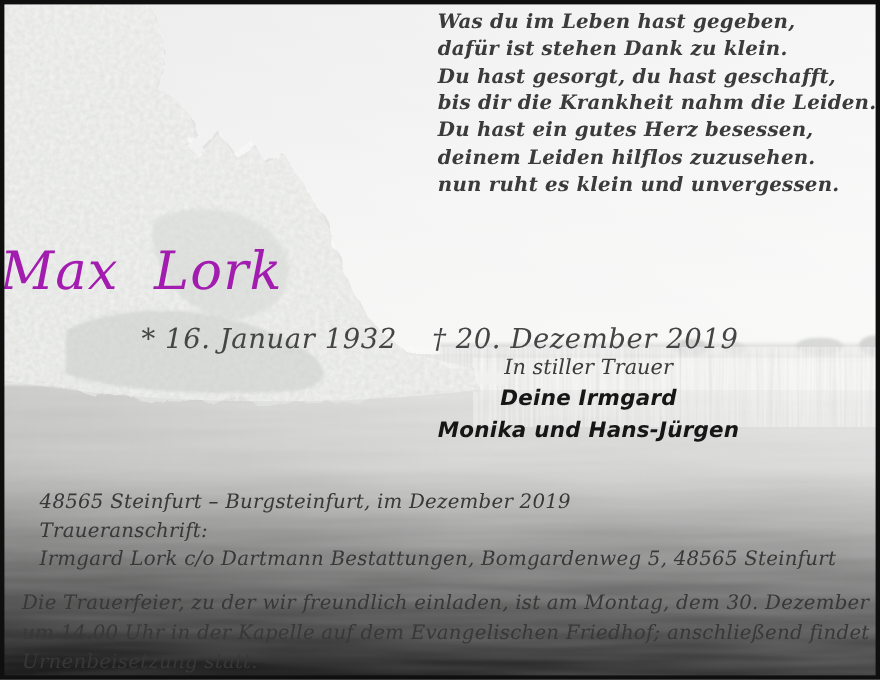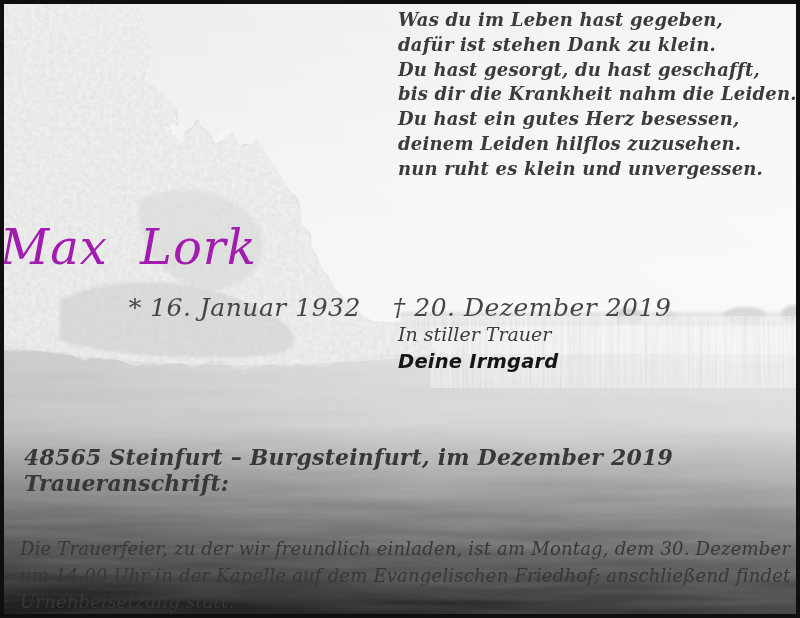--- a/index.html
+++ b/index.html
@@ -47,35 +47,35 @@
     display: flex; justify-content: center; gap: 32px;
     font-size: 25px;
     color: #454545;
     letter-spacing: 0.5px;
     margin-top: 17px;
   }
   .mourners {
     left: 398px; top: 320px;
     font-size: 19px; line-height: 28.4px;
     color: #3b3b3b;
+    text-align: center;
   }
   .mourners .bold-line {
     font-family: "DejaVu Sans", sans-serif;
     font-style: italic;
     font-weight: 700;
     font-size: 19.5px;
     color: #161616;
     letter-spacing: 0.2px;
   }
   .address {
-    left: 24px; top: 444px;
-    font-size: 22px; line-height: 26px;
+    left: 36px; top: 444px;
+    font-size: 18px; line-height: 26px;
     color: #383838;
     letter-spacing: 0.2px;
-    font-weight: bold;
   }
   .funeral {
     left: 20px; top: 536px;
     font-size: 18px; line-height: 26.5px;
     color: #383838;
     letter-spacing: 0.2px;
   }
 </style>
 </head>
 <body>
@@ -174,25 +174,27 @@
   <div class="txt name-row">Max Lork</div>
 
   <div class="txt dates-row">
     <span>* 16. Januar 1932</span>
     <span>† 20. Dezember 2019</span>
   </div>
 
   <div class="txt mourners">
     <div>In stiller Trauer</div>
     <div class="bold-line">Deine Irmgard</div>
+    <div class="bold-line">Monika und Hans-Jürgen</div>
   </div>
 
   <div class="txt address">
     <div>48565 Steinfurt – Burgsteinfurt, im Dezember 2019</div>
     <div>Traueranschrift:</div>
+    <div>Irmgard Lork c/o Dartmann Bestattungen, Bomgardenweg 5, 48565 Steinfurt</div>
   </div>
 
   <div class="txt funeral">
     <div>Die Trauerfeier, zu der wir freundlich einladen, ist am Montag, dem 30. Dezember 2019,</div>
     <div>um 14.00 Uhr in der Kapelle auf dem Evangelischen Friedhof; anschließend findet die</div>
     <div>Urnenbeisetzung statt.</div>
   </div>
 
 </div>
 

